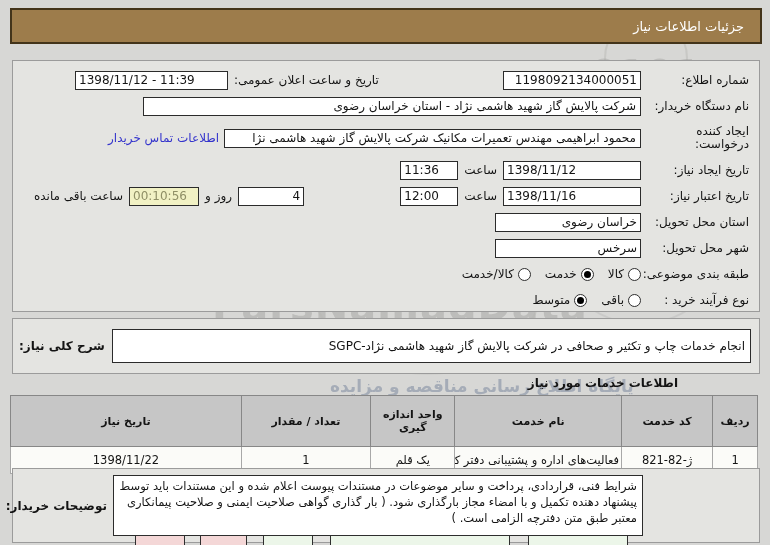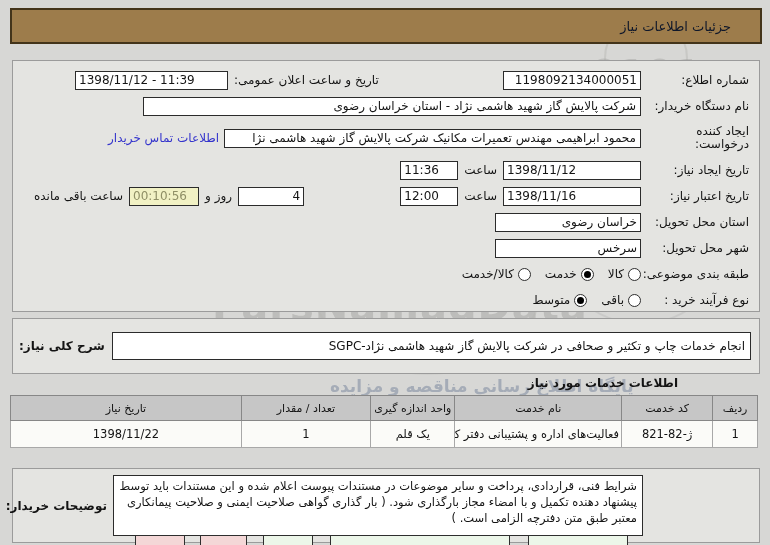--- a/index.html
+++ b/index.html
@@ -10,22 +10,22 @@
     font-family:"DejaVu Sans", sans-serif;
     font-size:12px;
     color:#141414;
     direction:rtl;
   }
   
   .titlebar {
     position:absolute; top:8px; left:10px; right:8px; height:36px;
     background:#9d7c4b; border:2px solid #43341a;
     display:flex; align-items:center;
-    padding-right:29px;
-    color:#0f172a; font-size:13px;
+    padding-right:16px;
+    color:#ffffff; font-size:13px;
   }
   
   .panel {
     position:absolute; left:12px; right:10px;
     background:#e4e4e1; border:1px solid #9b9b9b;
   }
   
   .secA { top:60px; height:252px; padding:9px 10px 0 12px; }
   .frow { display:flex; align-items:center; margin-bottom:6px; min-height:20px; }
   .flabel { flex:none; width:108px; text-align:right; line-height:13px; }
@@ -60,32 +60,32 @@
   }
   .checkbox {
     flex:none; width:12px; height:12px; border:1px solid #2e2e2e;
     background:#fff; margin-left:5px;
   }
   .opt { display:flex; align-items:center; margin-left:14px; }
   .opt span.optlbl { white-space:nowrap; }
   
   .secB { top:318px; height:56px; display:flex; align-items:center; padding:0 8px 0 6px; }
   .secB .descbox {
-    flex:1; height:28px; background:#fff; border:1px solid #2b2b2b;
+    flex:1; height:34px; background:#fff; border:1px solid #2b2b2b;
     display:flex; align-items:center; padding:12px 5px;
   }
   .secB .descbox span { direction:rtl; }
   .blabel { flex:none; font-weight:bold; margin-right:7px; white-space:nowrap; }
   
   .secC { position:absolute; top:376px; left:10px; right:12px; }
   .secC h3 { font-size:12px; font-weight:bold; text-align:right; margin:0 80px 5px 0; }
   table.svc { width:100%; border-collapse:collapse; background:#fbfbf8; table-layout:fixed; }
   table.svc th {
-    background:#c6c6c6; border:1px solid #878787; font-weight:normal;
-    font-size:11px; height:25px; padding:1px 2px;
+    background:#c6c6c6; border:1px solid #878787; font-weight:bold;
+    font-size:11px; height:25px; padding:12px 2px;
   }
   table.svc td {
     border:1px solid #a8a8a8; text-align:center; font-size:11.5px;
     height:27px; padding:1px 2px; overflow:hidden; white-space:nowrap;
   }
   
   .secD { top:468px; height:75px; display:flex; align-items:center; padding:6px 8px 6px 6px; }
   .secD .spacer { flex:none; width:108px; }
   .secD .notesbox {
     flex:1; height:61px; background:#fff; border:1px solid #2b2b2b;

